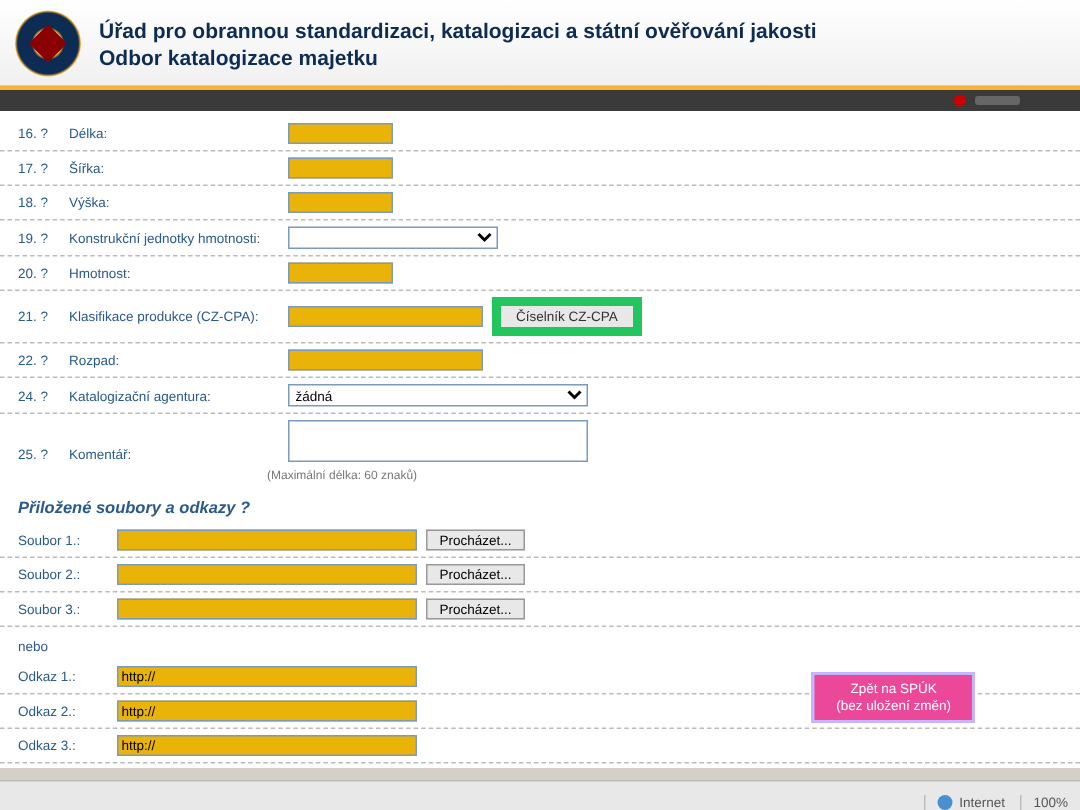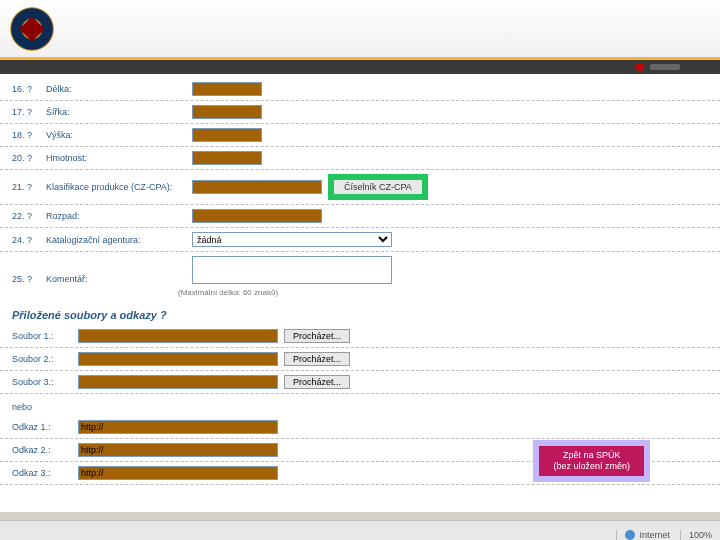--- a/index.html
+++ b/index.html
@@ -12,46 +12,50 @@
 .header-text .line2{font-size:14px;font-weight:bold}
 .toolbar{background:#3a3a3a;height:14px;display:flex;align-items:center;justify-content:flex-end;padding:0 40px;gap:6px}
 .toolbar .dot{width:8px;height:8px;background:#c00;border-radius:50%}
 .toolbar .bar{width:30px;height:6px;background:#666;border-radius:2px}
 .content{background:#fff;margin:0;height:438px;overflow:hidden;position:relative}
 .form-area{padding:6px 0 0 0}
 .row{display:flex;align-items:center;padding:2px 12px;gap:6px}
 .row.sep{border-bottom:1px dashed #bbb;padding-bottom:4px;margin-bottom:2px}
 .num{width:28px;color:#2a5a8a;font-size:9px}
 .lbl{width:140px;color:#2a5a8a;font-size:9px}
-.inp{height:14px;border:1px solid #7a9ac0;background:#a16207;font-size:9px;padding:0 2px}
+.inp{height:14px;border:1px solid #7a9ac0;background:#eab308;font-size:9px;padding:0 2px}
 .inp.w1{width:70px}
 .inp.w2{width:130px}
 .inp.w3{width:200px}
 .sel{height:15px;border:1px solid #7a9ac0;background:#fff;font-size:9px}
 .sel.w1{width:140px}
 .sel.w2{width:200px}
 .txt{width:200px;height:28px;border:1px solid #7a9ac0;background:#fff;resize:none;font-size:9px}
 .hint{color:#777;font-size:8px;margin-left:178px;padding:2px 0}
 .btn{display:inline-block;padding:2px 10px;border:6px solid #22c55e;background:#e8e8e8;font-size:9px;cursor:pointer;color:#333}
 .btn-row{margin-left:178px;padding:4px 0}
 .section-title{color:#2a5a8a;font-weight:bold;font-size:11px;padding:10px 12px 6px;font-style:italic}
 .browse-btn{padding:1px 8px;border:1px solid #999;background:#e8e8e8;font-size:9px;cursor:pointer}
 .nebo{color:#2a5a8a;font-size:9px;padding:6px 12px}
-.back-btn{position:absolute;right:70px;bottom:30px;background:#be185d;color:#fff;border:6px solid #c4b5fd;padding:4px 14px;font-size:9px;text-align:center;cursor:pointer;line-height:1.2}
+.back-btn{position:absolute;right:70px;bottom:30px;background:#ec4899;color:#fff;border:2px solid #c4b5fd;padding:4px 14px;font-size:9px;text-align:center;cursor:pointer;line-height:1.2}
 .statusbar{position:absolute;bottom:0;left:0;right:0;height:20px;background:#e8e8e8;border-top:1px solid #bbb;display:flex;align-items:flex-end;justify-content:flex-end;padding:0 8px;gap:10px;font-size:9px;color:#555}
 .statusbar .zone{display:flex;align-items:center;gap:4px;border-left:1px solid #bbb;padding-left:8px}
 .globe{width:10px;height:10px;background:#4a90d0;border-radius:50%}
 </style>
 </head>
 <body>
 
 <div class="header">
   <div class="logo">
       <div class="logo-inner"></div>
     </div>
+  <div class="header-text">
+    <div class="line1">Úřad pro obrannou standardizaci, katalogizaci a státní ověřování jakosti</div>
+    <div class="line2">Odbor katalogizace majetku</div>
+  </div>
 </div>
 
 <div class="toolbar">
   <span class="dot"></span>
   <span class="bar"></span>
 </div>
 
 <div class="content">
   <div class="form-area">
 
@@ -62,20 +66,25 @@
     </div>
     <div class="row sep">
       <span class="num">17. ?</span>
       <span class="lbl">Šířka:</span>
       <input class="inp w1" style="">
     </div>
     <div class="row sep">
       <span class="num">18. ?</span>
       <span class="lbl">Výška:</span>
       <input class="inp w1" style="">
+    </div>
+    <div class="row sep">
+      <span class="num">19. ?</span>
+      <span class="lbl">Konstrukční jednotky hmotnosti:</span>
+      <select class="sel w1"><option></option></select>
     </div>
     <div class="row sep">
       <span class="num">20. ?</span>
       <span class="lbl">Hmotnost:</span>
       <input class="inp w1" style="">
     </div>
     <div class="row sep">
       <span class="num">21. ?</span>
       <span class="lbl">Klasifikace produkce (CZ-CPA):</span>
       <input class="inp w2" style="">

